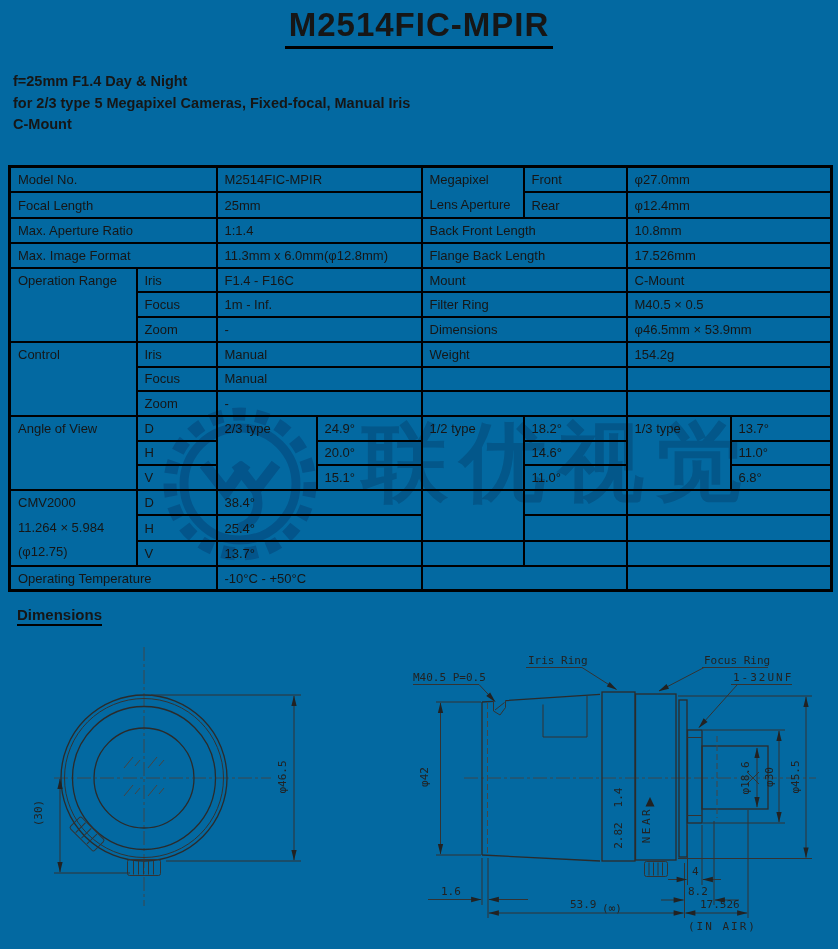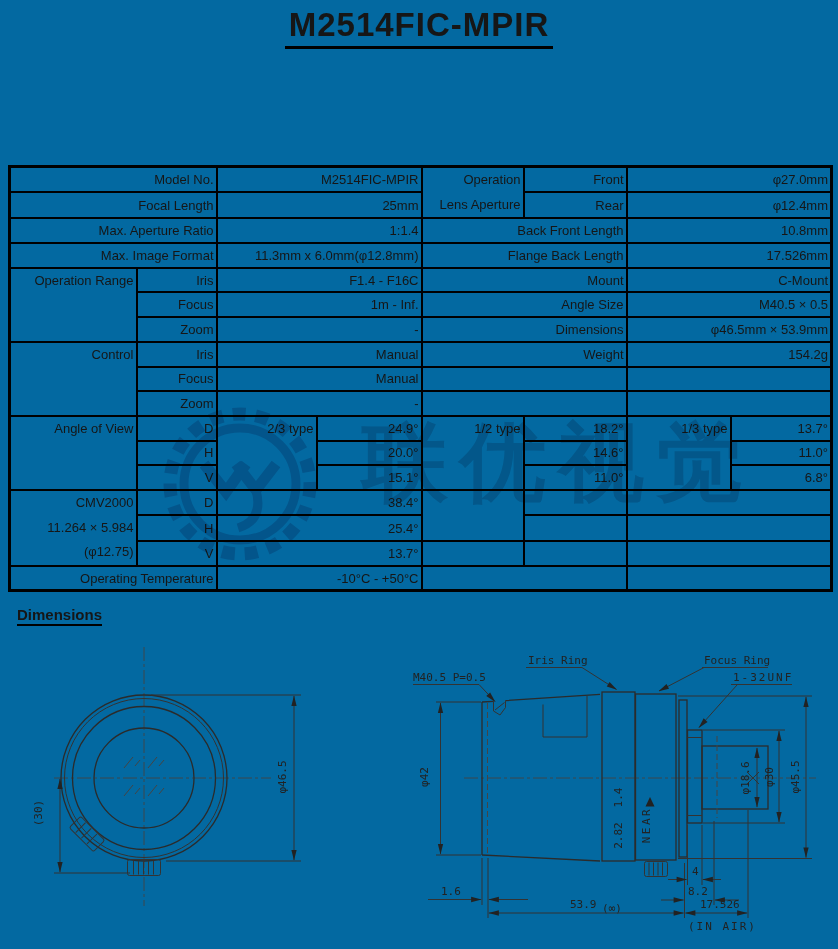--- a/index.html
+++ b/index.html
@@ -4,21 +4,21 @@
 <style>
   html,body{margin:0;padding:0;background:#fff;}
   .page{position:relative;width:838px;height:949px;background:#0369a1;overflow:hidden;
         font-family:"Liberation Sans",sans-serif;color:#161616;}
   .title-wrap{position:absolute;top:6px;left:0;width:100%;text-align:center;}
   .page-title{display:inline-block;margin:0;font-size:33px;font-weight:700;letter-spacing:1px;
         border-bottom:3px solid #000;padding:0 4px 2px;font-family:"Liberation Sans",sans-serif;}
   .subtitle{position:absolute;left:13px;top:71px;font-size:14.5px;font-weight:700;line-height:21.5px;}
   .spec-table{position:absolute;left:8px;top:165px;width:822px;border-collapse:collapse;
         table-layout:fixed;border:3px solid #000;}
-  .spec-table tr{height:24.7px;text-align:right;}
+  .spec-table tr{height:24.7px;}
   .spec-table td{border:2px solid #000;font-size:13px;padding:0 2px 0 7px;white-space:nowrap;
         overflow:hidden;vertical-align:middle;}
   .spec-table td.vt{vertical-align:top;}
   .spec-table td.vt div{line-height:24.7px;}
   .dim-heading{position:absolute;left:17px;top:606px;font-size:15px;font-weight:700;
         border-bottom:2px solid #000;padding-bottom:1px;}
   .watermark{position:absolute;left:0;top:0;width:838px;height:949px;pointer-events:none;
         mix-blend-mode:multiply;}
   .wm-logo{position:absolute;left:152px;top:398px;}
   .wm-cn{position:absolute;left:314px;top:420px;font-size:86px;font-weight:700;letter-spacing:12px;
@@ -35,38 +35,43 @@
 </style>
 </head>
 <body>
 
 <div class="page">
 
   <div class="title-wrap">
     <h1 class="page-title">M2514FIC-MPIR</h1>
   </div>
 
+  <div class="subtitle">
+    <div>f=25mm F1.4 Day &amp; Night</div>
+    <div>for 2/3 type 5 Megapixel Cameras, Fixed-focal, Manual Iris</div>
+    <div>C-Mount</div>
+  </div>
 
   <table class="spec-table">
     <colgroup>
       <col style="width:127px">
         <col style="width:80px">
         <col style="width:100px">
         <col style="width:105px">
       <col style="width:102px">
         <col style="width:103px">
         <col style="width:104px">
         <col style="width:101px">
     </colgroup>
     <tbody>
         <tr>
       <td colspan="2">Model No.</td>
       <td colspan="2">M2514FIC-MPIR</td>
       <td rowspan="2" class="vt">
-        <div>Operation</div>
+        <div>Megapixel</div>
         <div>Lens Aperture</div>
       </td>
       <td>Front</td>
       <td colspan="2">φ27.0mm</td>
     </tr>
     <tr>
       <td colspan="2">Focal Length</td>
       <td colspan="2">25mm</td>
       <td>Rear</td>
       <td colspan="2">φ12.4mm</td>
@@ -88,21 +93,21 @@
         <div>Operation Range</div>
       </td>
       <td>Iris</td>
       <td colspan="2">F1.4 - F16C</td>
       <td colspan="2">Mount</td>
       <td colspan="2">C-Mount</td>
     </tr>
     <tr>
       <td>Focus</td>
       <td colspan="2">1m - Inf.</td>
-      <td colspan="2">Angle Size</td>
+      <td colspan="2">Filter Ring</td>
       <td colspan="2">M40.5 × 0.5</td>
     </tr>
     <tr>
       <td>Zoom</td>
       <td colspan="2">-</td>
       <td colspan="2">Dimensions</td>
       <td colspan="2">φ46.5mm × 53.9mm</td>
     </tr>
     <tr>
       <td rowspan="3" class="vt">

